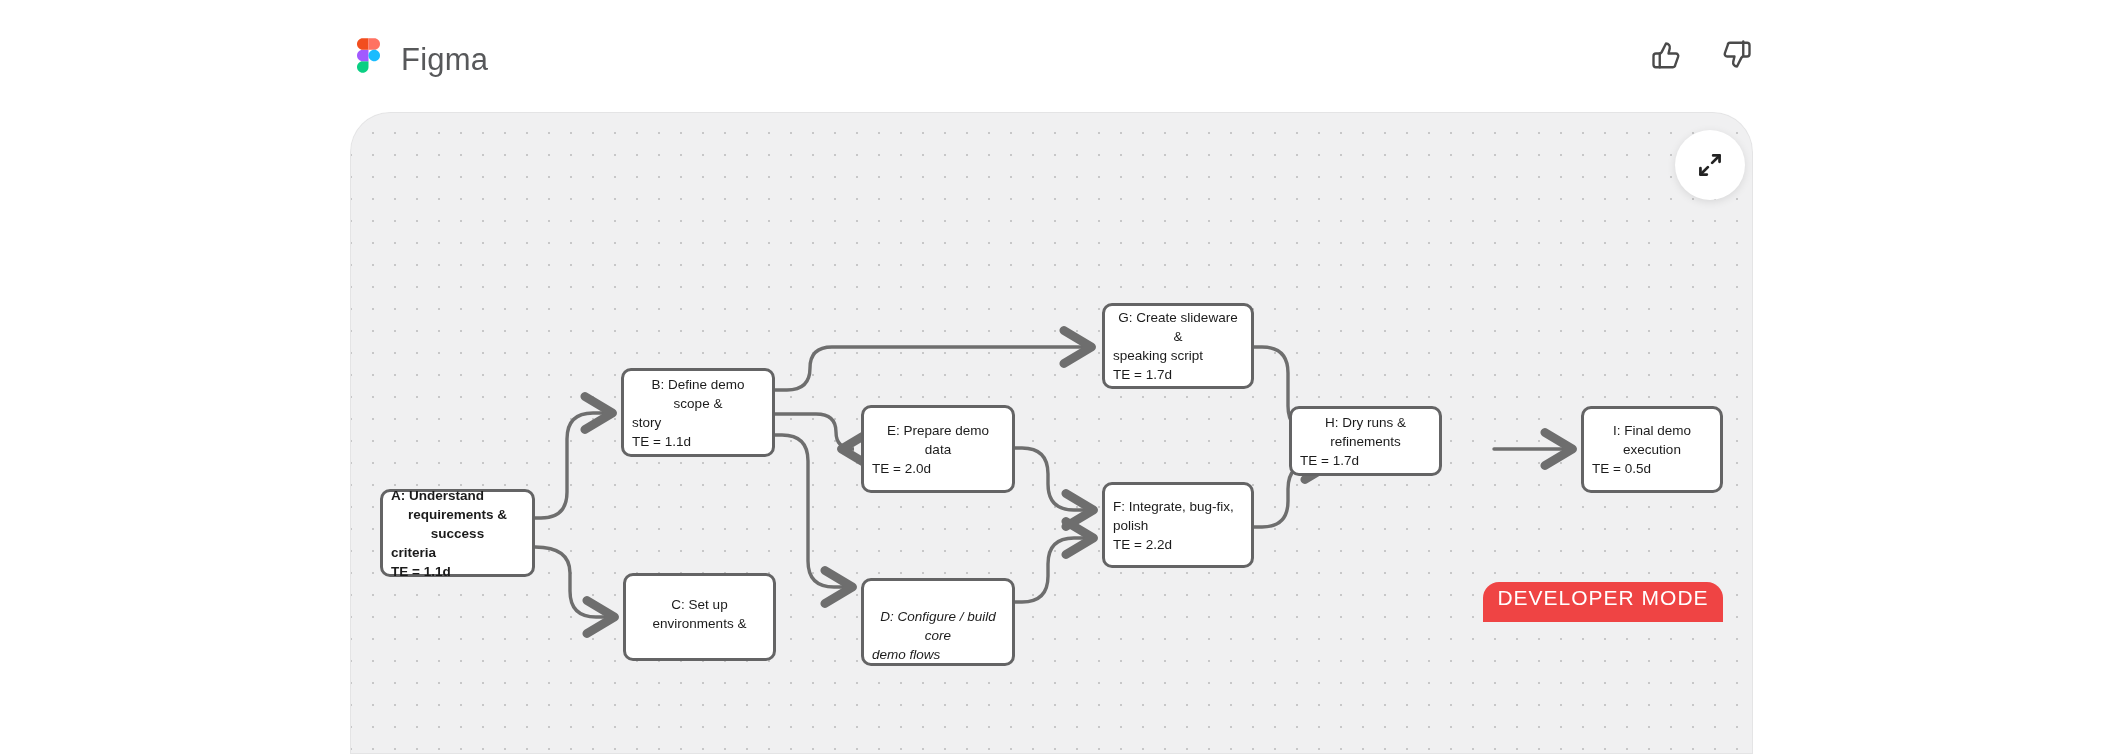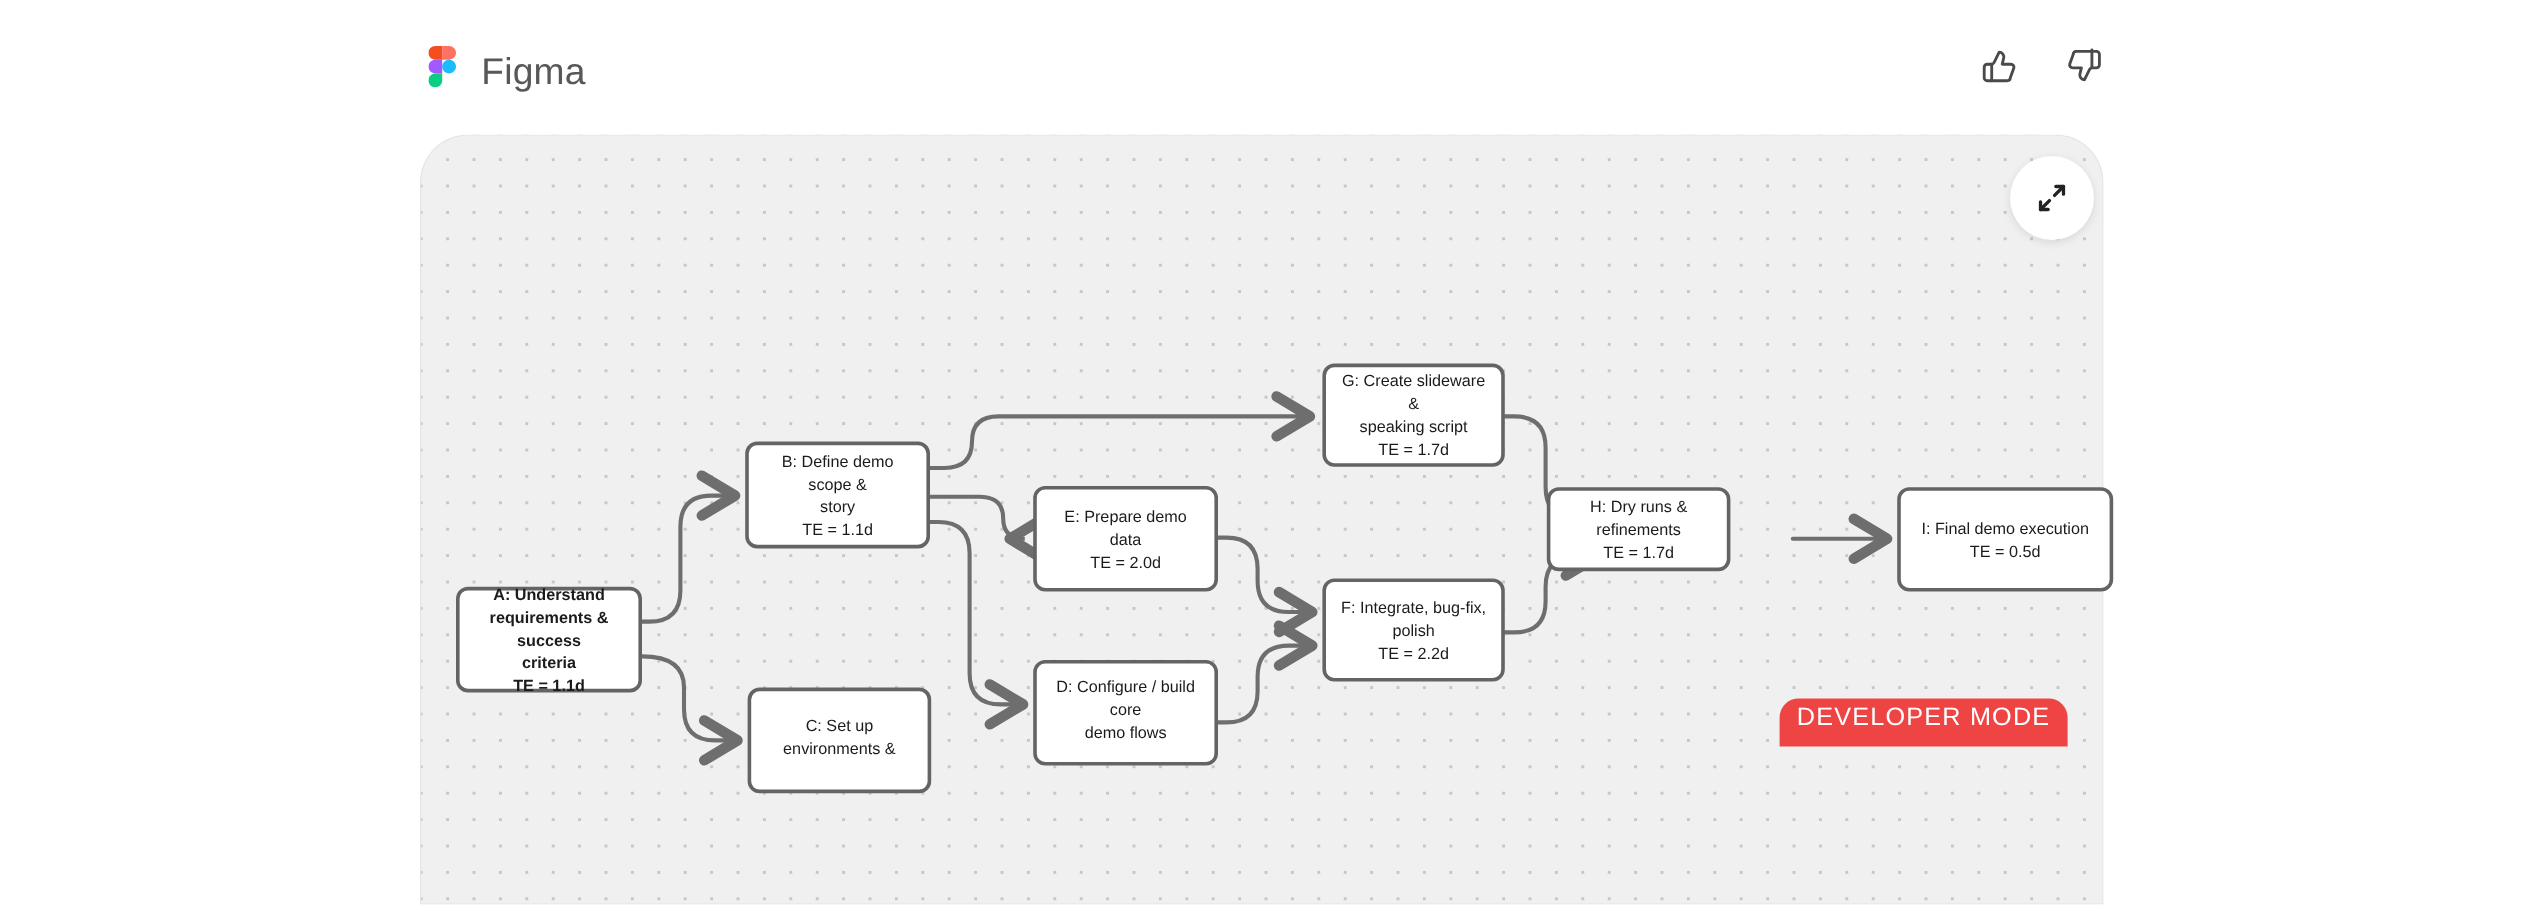--- a/index.html
+++ b/index.html
@@ -16,21 +16,21 @@
   .icon-btn svg { width:30px; height:30px; stroke:#4a4a4a; fill:none; stroke-width:1.9; stroke-linecap:round; stroke-linejoin:round; }
 
   
   .canvas { position:absolute; left:350px; top:112px; width:1403px; height:642px;
     background:#f0f0f1; border-radius:40px 40px 0 0;
     background-image:radial-gradient(#c7c7c8 1.4px, transparent 1.5px);
     background-size:22px 22px; background-position:12px 10px;
     box-shadow: inset 0 0 0 1px #e4e4e5; }
   .edges { position:absolute; left:0; top:0; width:1403px; height:642px; }
   .node { position:absolute; background:#fff; border:3px solid #646465; border-radius:10px;
-    display:flex; flex-direction:column; align-items:center; justify-content:center;
+    display:flex; flex-direction:column; align-items:flex-start; justify-content:center;
     font-size:13.5px; line-height:19px; color:#1b1b1b; text-align:center; padding:4px 8px; }
   .node.top-align { justify-content:flex-start; }
   .expand-btn { position:absolute; left:1325px; top:18px; width:70px; height:70px; border-radius:50%;
     background:#fff; border:none; box-shadow:0 2px 8px rgba(0,0,0,.10); cursor:pointer;
     display:flex; align-items:center; justify-content:center; }
   .expand-btn svg { width:34px; height:34px; stroke:#232323; fill:none; stroke-width:2.6; stroke-linecap:round; stroke-linejoin:round; }
 
   
   .dev-badge { position:absolute; left:1483px; top:582px; width:240px; height:40px;
     background:#ef4444; border-radius:16px 16px 0 0; z-index:5;
@@ -111,21 +111,21 @@
       <span>TE = 1.1d</span>
     </div>
     <div class="node" style="left:271px; top:256px; width:154px; height:89px;">
       <span>B: Define demo scope &amp;</span>
       <span>story</span>
       <span>TE = 1.1d</span>
     </div>
     <div class="node top-align" style="left:273px; top:461px; width:153px; height:88px; padding-top:19px;">
       <span>C: Set up environments &amp;</span>
     </div>
-    <div class="node top-align" style="left:511px; top:438px; width:154px; height:88px; padding-top:10px;">
+    <div class="node top-align" style="left:511px; top:466px; width:154px; height:88px; padding-top:26px;font-style:italic;">
       <span>D: Configure / build core</span>
       <span>demo flows</span>
     </div>
     <div class="node" style="left:511px; top:293px; width:154px; height:88px;">
       <span>E: Prepare demo data</span>
       <span>TE = 2.0d</span>
     </div>
     <div class="node" style="left:752px; top:370px; width:152px; height:86px;">
       <span>F: Integrate, bug-fix,</span>
       <span>polish</span>
@@ -133,21 +133,21 @@
     </div>
     <div class="node" style="left:752px; top:191px; width:152px; height:86px;">
       <span>G: Create slideware &amp;</span>
       <span>speaking script</span>
       <span>TE = 1.7d</span>
     </div>
     <div class="node" style="left:939px; top:294px; width:153px; height:70px;">
       <span>H: Dry runs &amp; refinements</span>
       <span>TE = 1.7d</span>
     </div>
-    <div class="node" style="left:1231px; top:294px; width:180px; height:87px;">
+    <div class="node" style="left:1231px; top:294px; width:142px; height:87px;">
       <span>I: Final demo execution</span>
       <span>TE = 0.5d</span>
     </div>
 
     <button class="expand-btn">
       <svg viewBox="0 0 32 32">
         <path d="M19 7 h6 v6"></path>
         <path d="M25 7 L18 14"></path>
         <path d="M13 25 H7 v-6"></path>
         <path d="M7 25 L14 18"></path>

